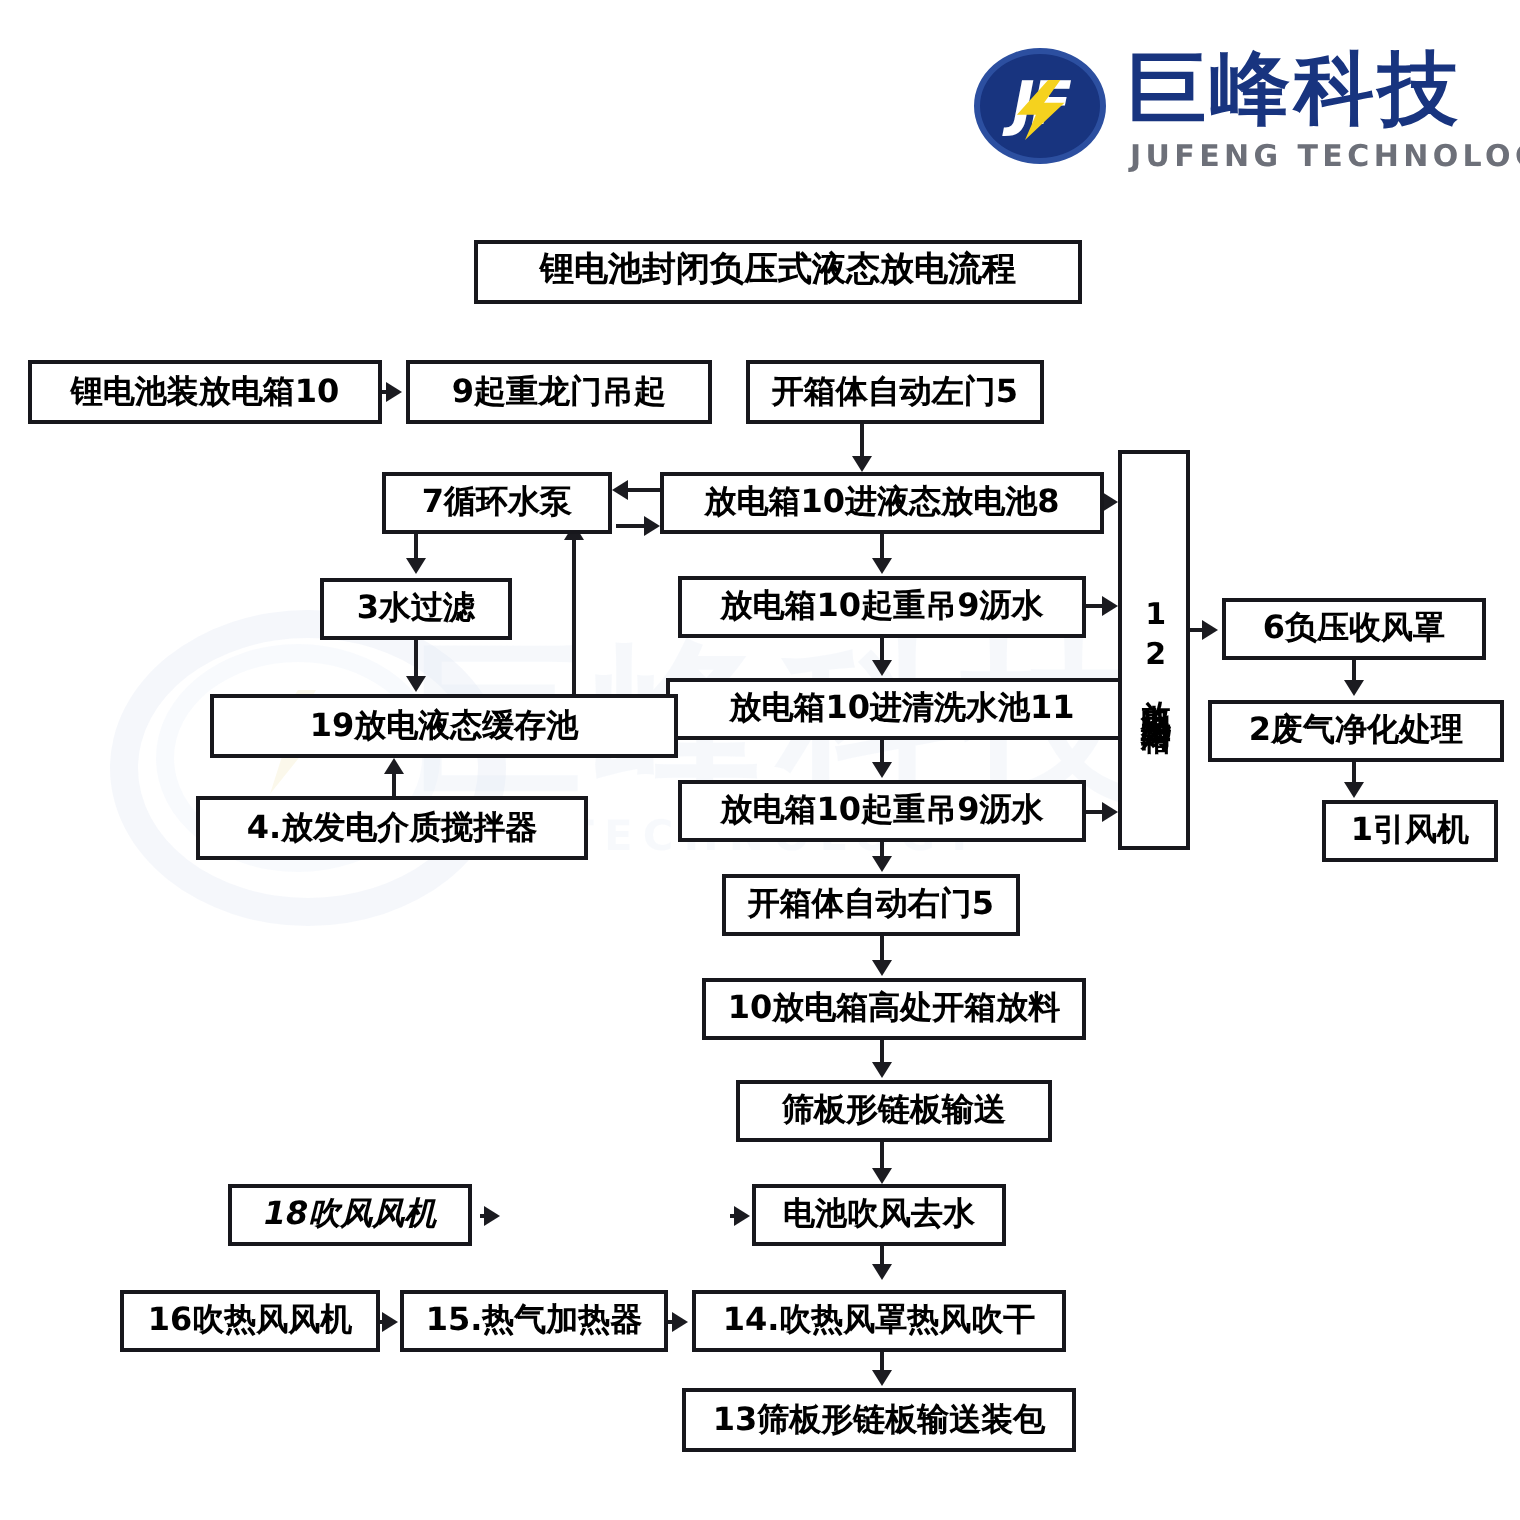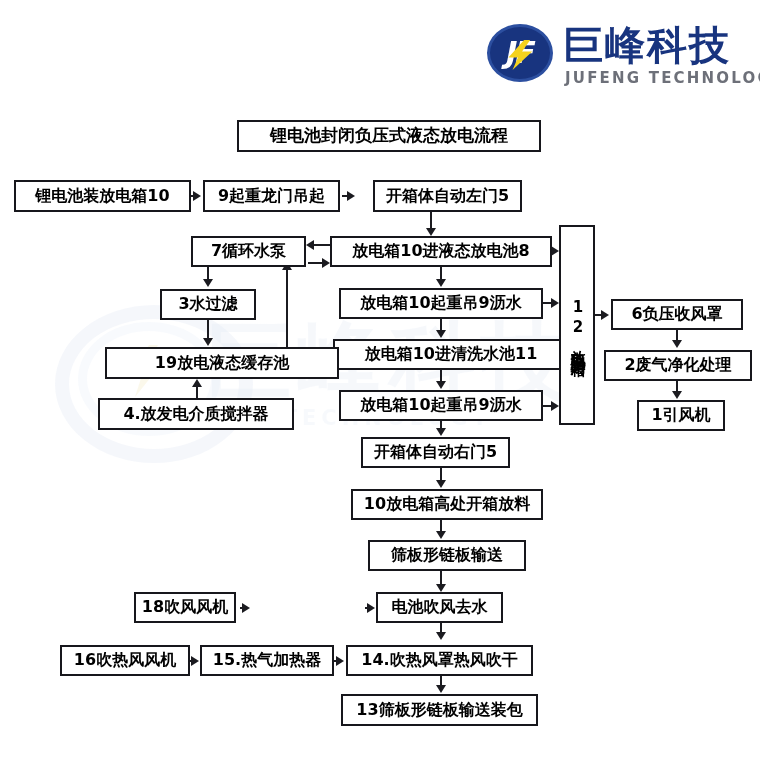--- a/index.html
+++ b/index.html
@@ -116,21 +116,21 @@
     <div class="lg-circle"></div>
     <div class="lg-jf">JF</div>
     <div class="lg-bolt"></div>
     <div class="lg-cn">巨峰科技</div>
     <div class="lg-en">JUFENG TECHNOLOGY</div>
   </div>
 
   <div class="box title" style="left:237px;top:120px;width:304px;height:32px;">锂电池封闭负压式液态放电流程</div>
 
   <div class="box" style="left:14px;top:180px;width:177px;height:32px;">锂电池装放电箱10</div>
-  <div class="box" style="left:203px;top:180px;width:137px;height:32px;">9起重龙门吊起</div>
+  <div class="box" style="left:203px;top:180px;width:153px;height:32px;">9起重龙门吊起</div>
   <div class="box" style="left:357px;top:180px;width:149px;height:32px;margin-left:16px;">开箱体自动左门5</div>
 
   <div class="ln lnh" style="left:191px;top:195px;width:6px;"></div>
   <div class="ar ar-r" style="left:193px;top:191px;"></div>
   <div class="ln lnh" style="left:342px;top:195px;width:7px;"></div>
   <div class="ar ar-r" style="left:347px;top:191px;"></div>
 
   <div class="ln lnv" style="left:430px;top:212px;height:20px;"></div>
   <div class="ar ar-d" style="left:426px;top:228px;"></div>
 
@@ -163,21 +163,21 @@
   <div class="ar ar-r" style="left:551px;top:246px;"></div>
   <div class="ln lnh" style="left:543px;top:302px;width:11px;"></div>
   <div class="ar ar-r" style="left:551px;top:298px;"></div>
   <div class="ln lnh" style="left:549px;top:353px;width:7px;"></div>
   <div class="ar ar-r" style="left:551px;top:349px;"></div>
   <div class="ln lnh" style="left:543px;top:405px;width:11px;"></div>
   <div class="ar ar-r" style="left:551px;top:401px;"></div>
 
   <div class="box" style="left:611px;top:299px;width:132px;height:31px;">6负压收风罩</div>
   <div class="box" style="left:604px;top:350px;width:148px;height:31px;">2废气净化处理</div>
-  <div class="box" style="left:637px;top:400px;width:88px;height:31px;">1引风机</div>
+  <div class="box" style="left:661px;top:400px;width:88px;height:31px;">1引风机</div>
 
   <div class="ln lnh" style="left:595px;top:314px;width:10px;"></div>
   <div class="ar ar-r" style="left:601px;top:310px;"></div>
   <div class="ln lnv" style="left:676px;top:330px;height:11px;"></div>
   <div class="ar ar-d" style="left:672px;top:340px;"></div>
   <div class="ln lnv" style="left:676px;top:381px;height:11px;"></div>
   <div class="ar ar-d" style="left:672px;top:391px;"></div>
 
   <div class="box" style="left:191px;top:236px;width:115px;height:31px;">7循环水泵</div>
   <div class="box" style="left:160px;top:289px;width:96px;height:31px;text-align:right;">3水过滤</div>
@@ -195,21 +195,21 @@
 
   <div class="ln lnv" style="left:207px;top:320px;height:19px;"></div>
   <div class="ar ar-d" style="left:203px;top:338px;"></div>
 
   <div class="ln lnv" style="left:196px;top:386px;height:13px;"></div>
   <div class="ar ar-u" style="left:192px;top:379px;"></div>
 
   <div class="ln lnv" style="left:286px;top:267px;height:81px;"></div>
   <div class="ar ar-u" style="left:282px;top:262px;"></div>
 
-  <div class="box" style="left:134px;top:592px;width:102px;height:31px;">18吹风风机</div>
+  <div class="box" style="left:114px;top:592px;width:122px;height:31px;font-style:italic;">18吹风风机</div>
   <div class="box" style="left:376px;top:592px;width:127px;height:31px;">电池吹风去水</div>
 
   <div class="ln lnh" style="left:240px;top:607px;width:5px;"></div>
   <div class="ar ar-r" style="left:242px;top:603px;"></div>
   <div class="ln lnh" style="left:365px;top:607px;width:5px;"></div>
   <div class="ar ar-r" style="left:367px;top:603px;"></div>
 
   <div class="ln lnv" style="left:440px;top:623px;height:11px;"></div>
   <div class="ar ar-d" style="left:436px;top:632px;"></div>
 

